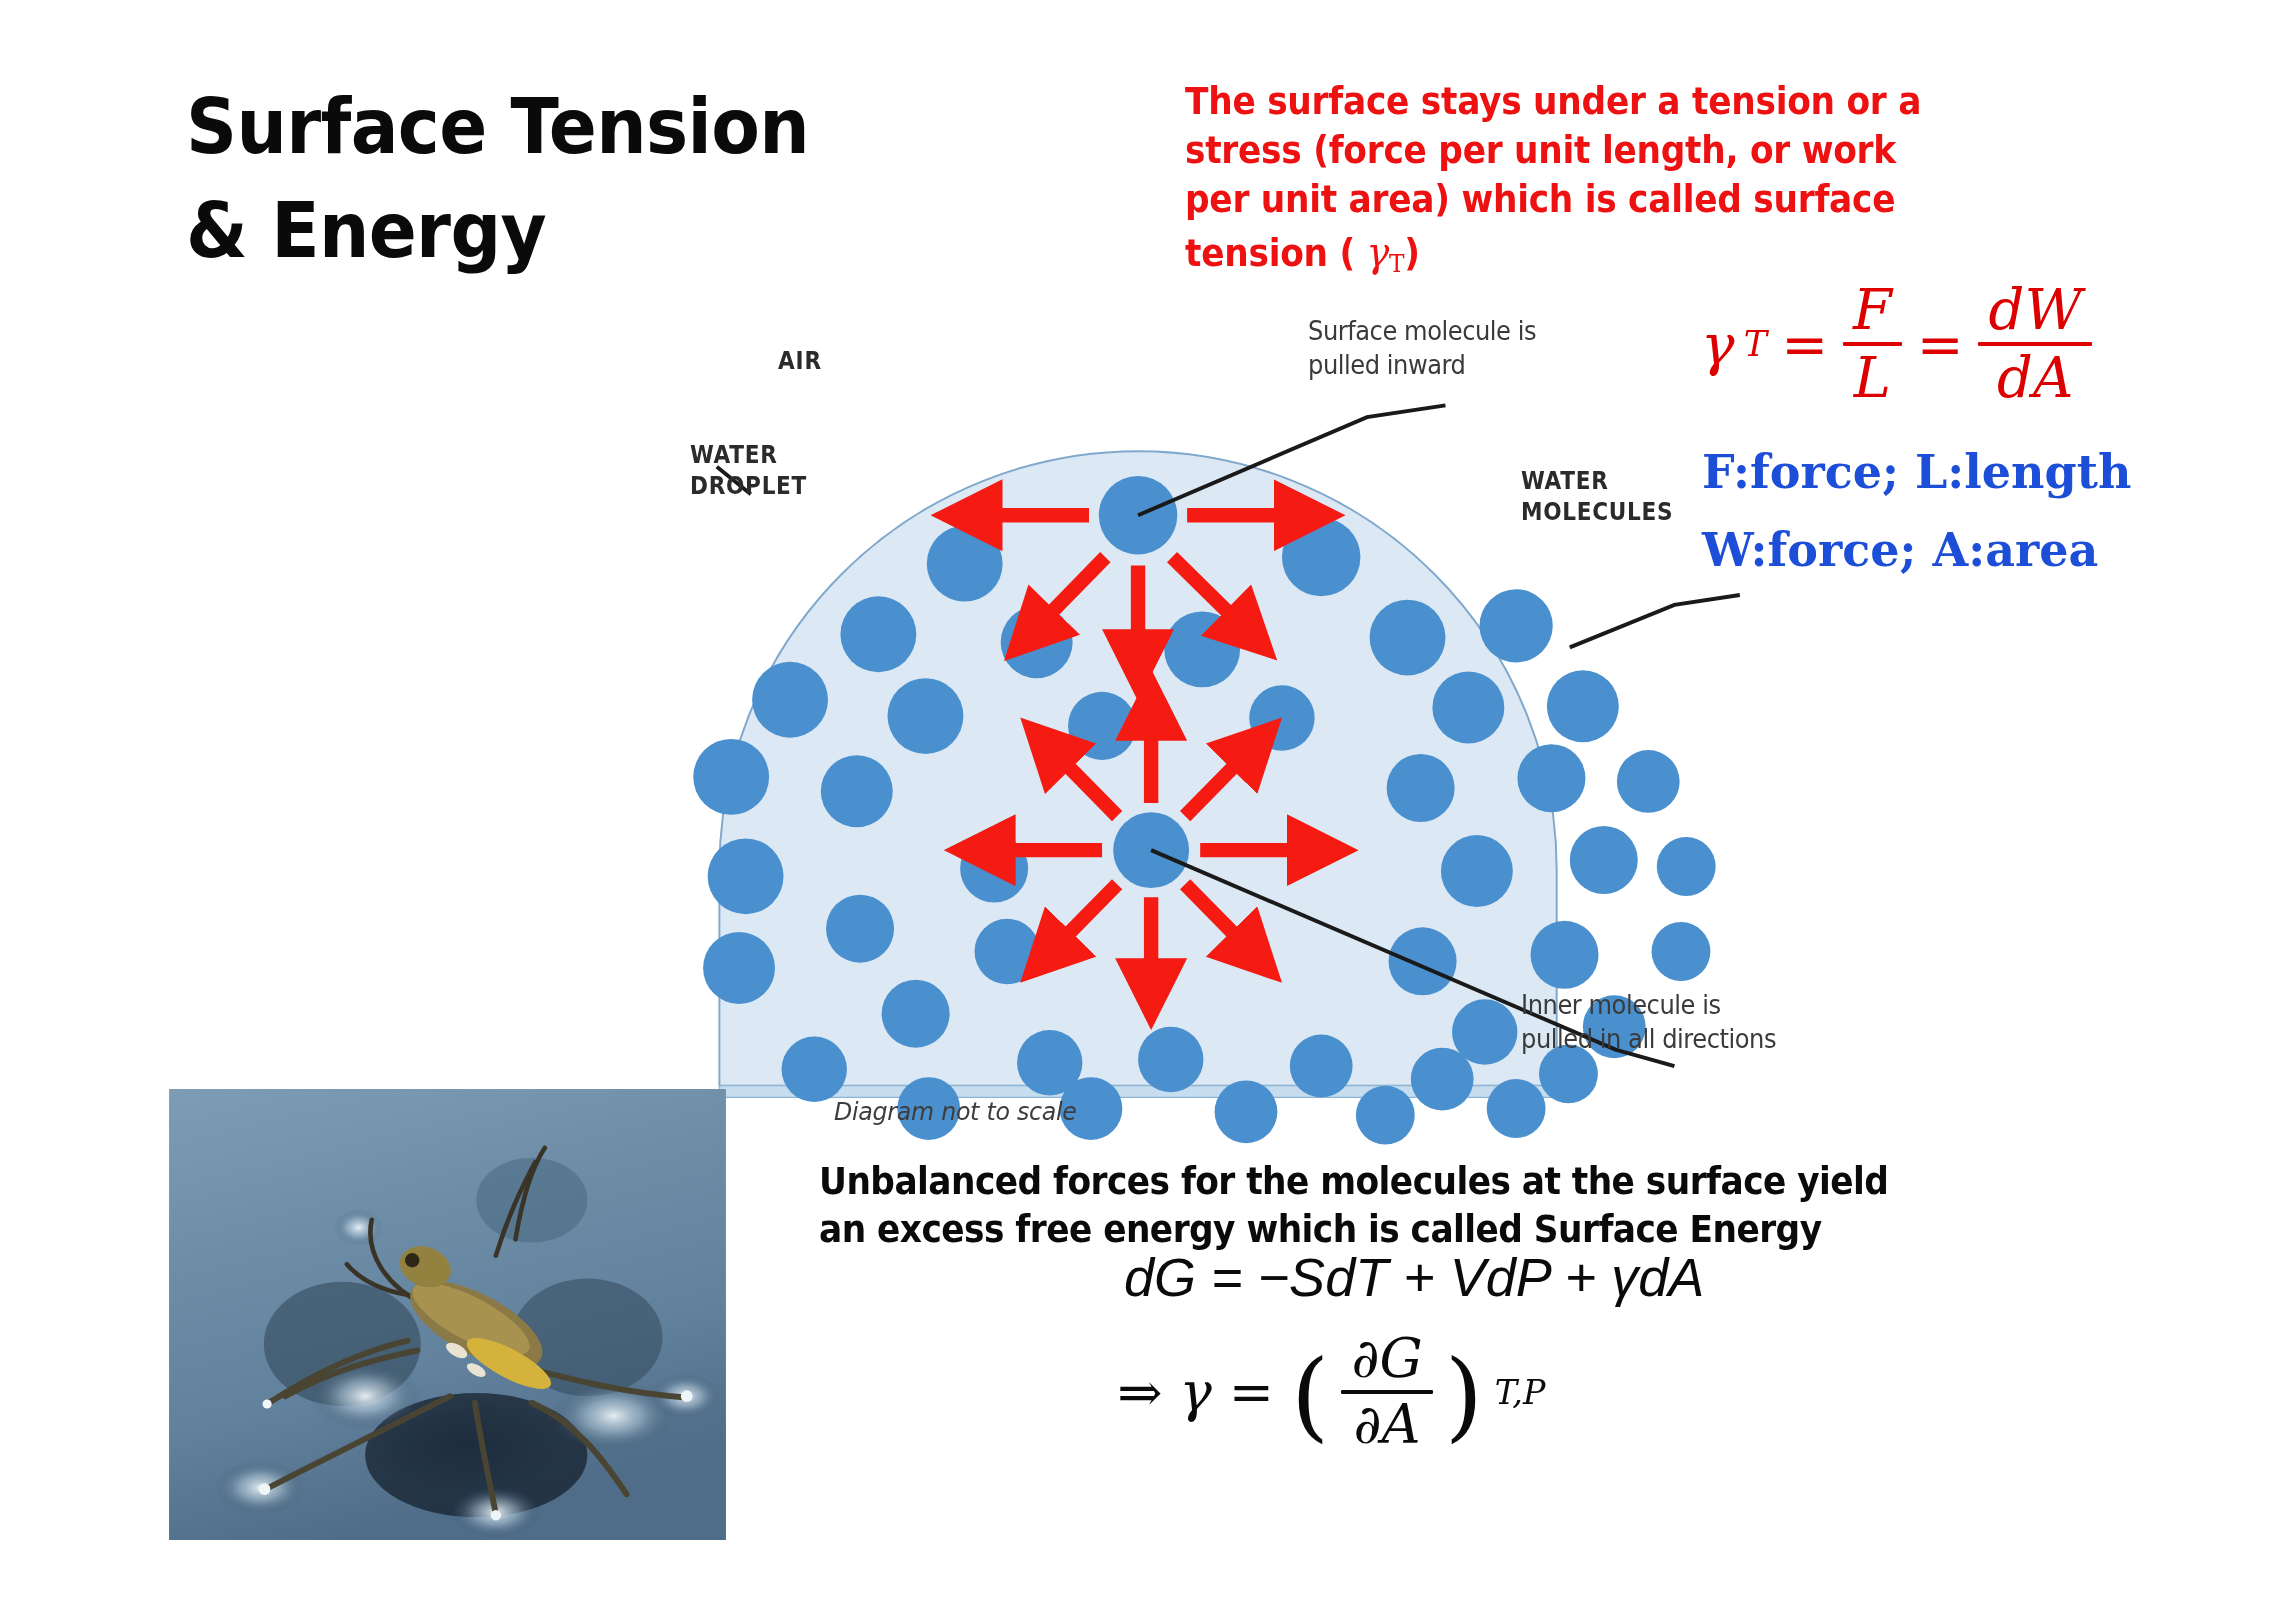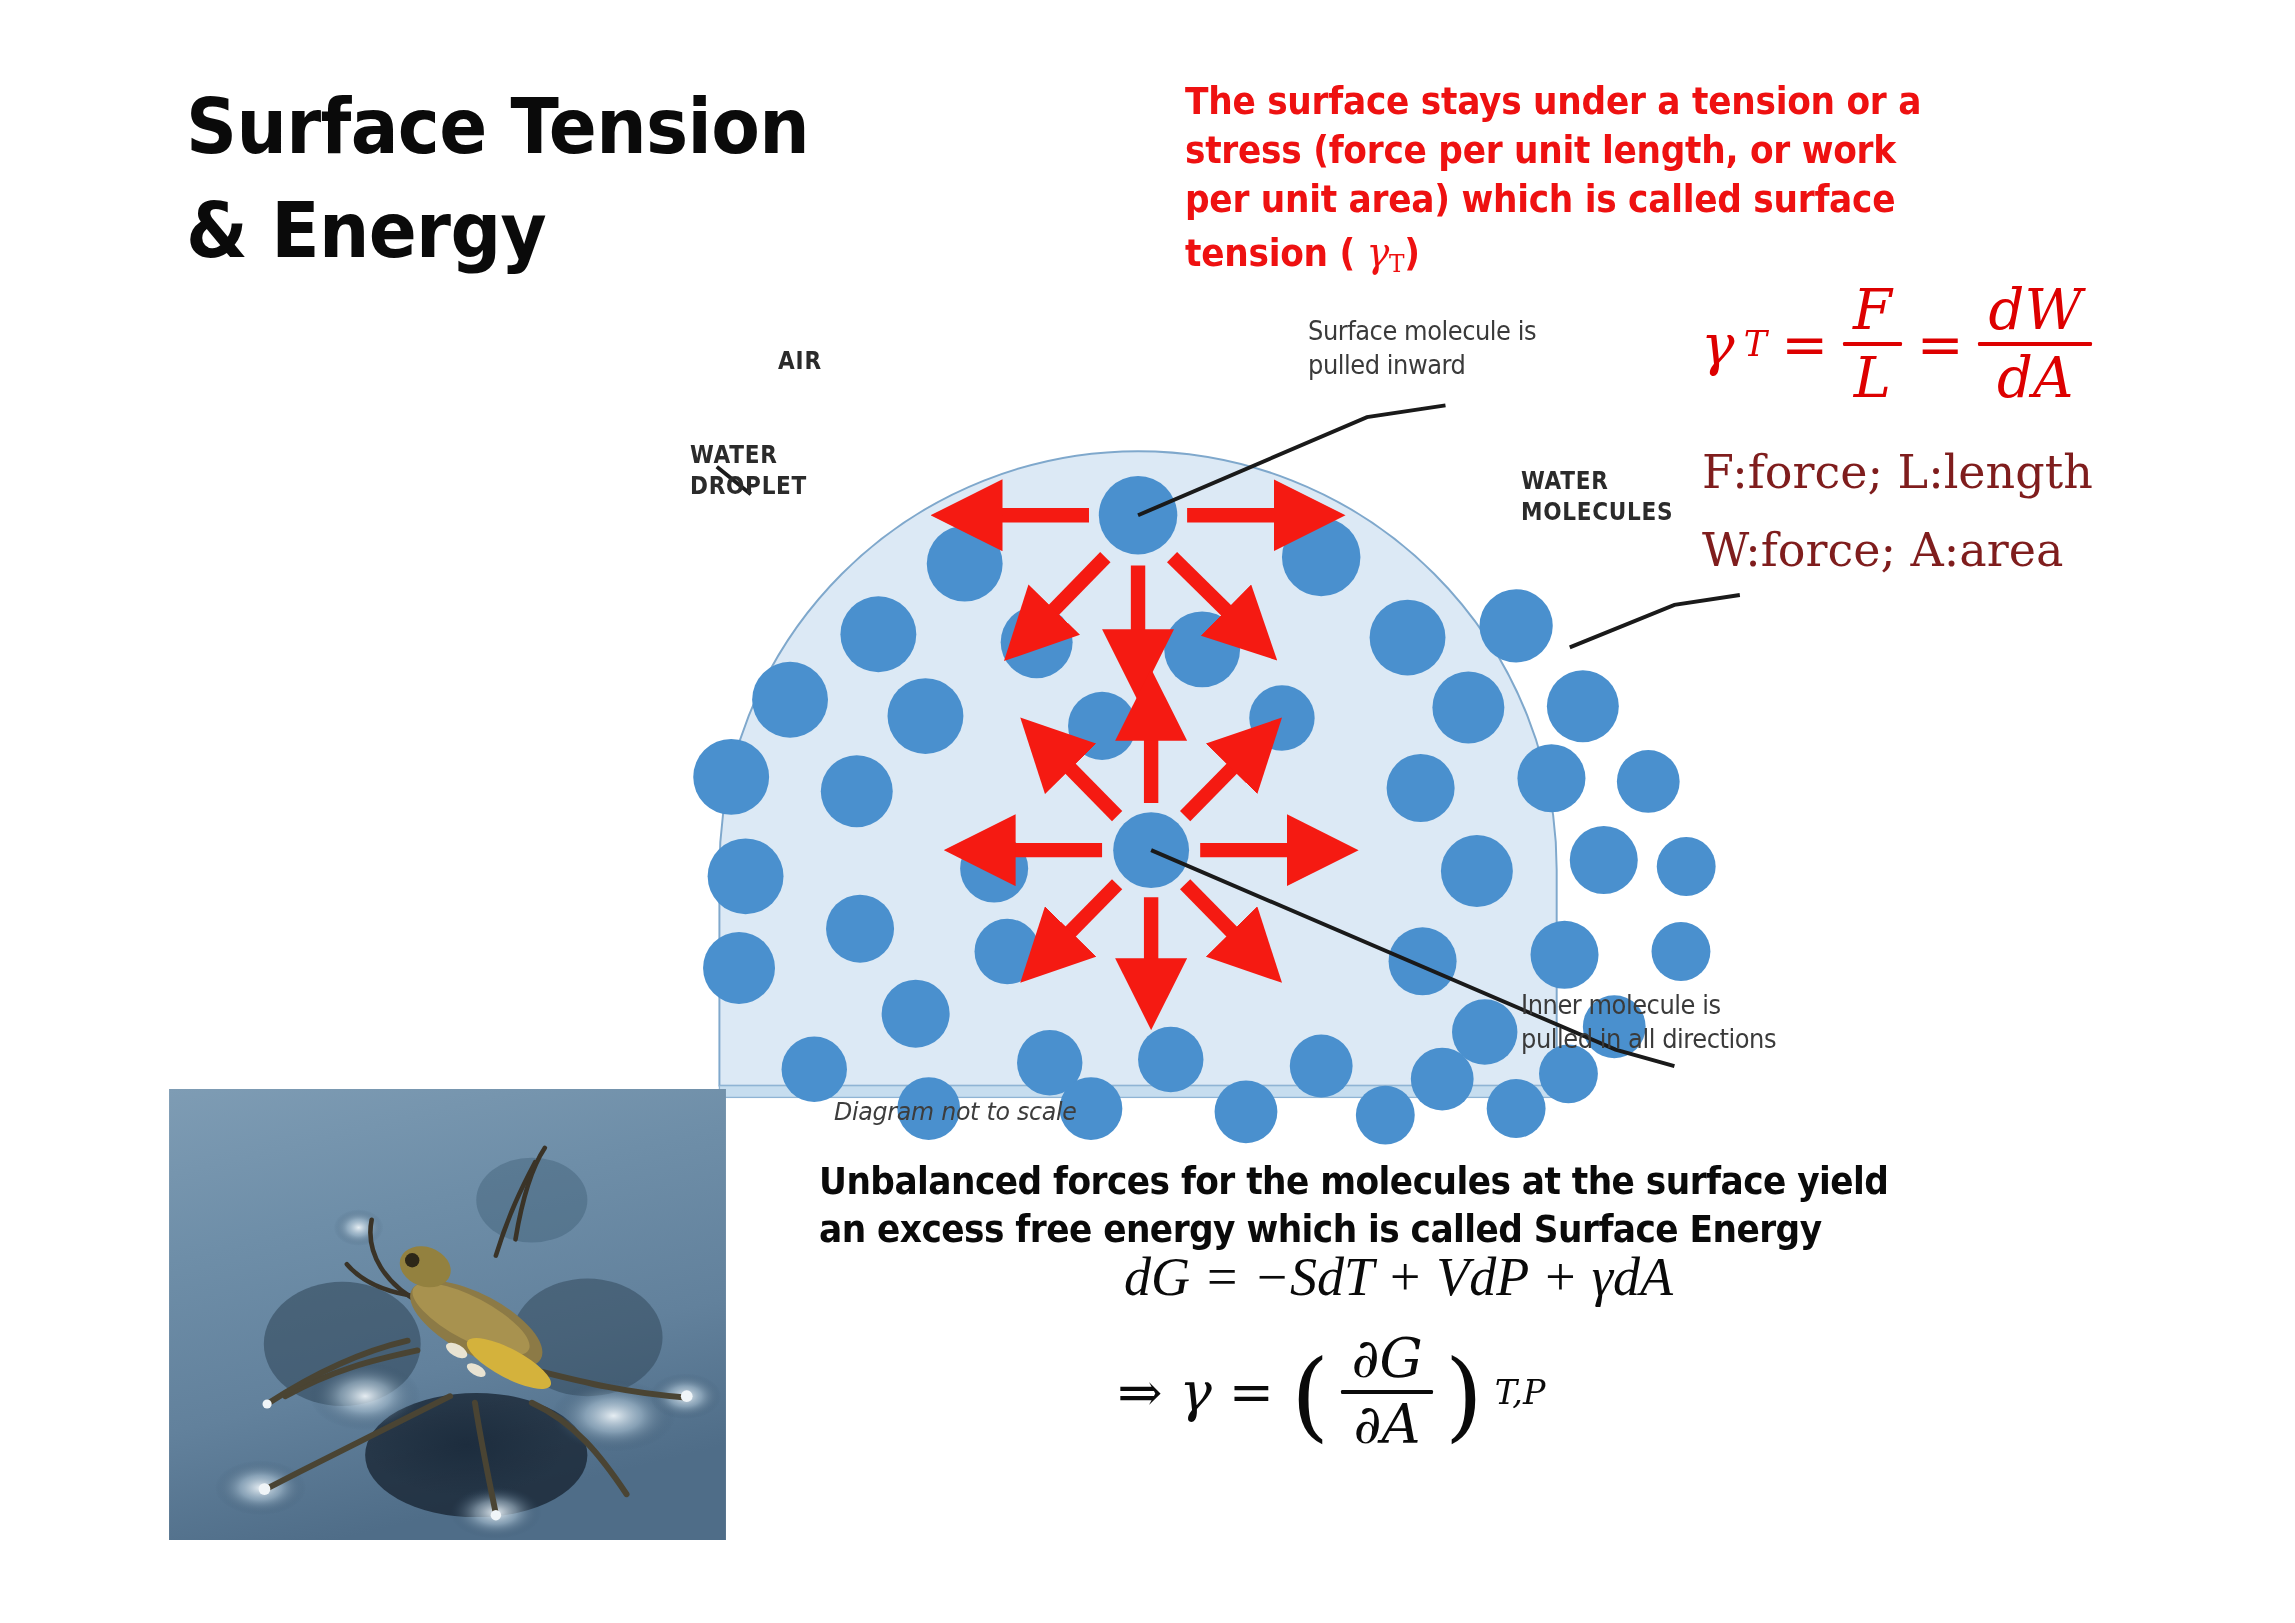--- a/index.html
+++ b/index.html
@@ -46,22 +46,22 @@
   .mi{font-family:"DejaVu Serif", serif; font-style:italic;}
   .mo{font-family:"DejaVu Serif", serif; font-style:normal; padding:0 5.2px;}
   .frac{display:inline-flex;flex-direction:column;align-items:center;
         vertical-align:middle; line-height:1.05;}
   .frac .num{padding:0 10.5px 2.6px;}
   .frac .den{padding:2.6px 10.5px 0;}
   .frac .bar{width:100%;height:3.9px;background:currentColor;border-radius:1.3px;}
   .sub-it{font-size:.62em;vertical-align:-.35em;font-style:italic;}
 
   #legend-line-1, #legend-line-2{
-    left:1702px; color:#7f1d1d;
-    font-family:"DejaVu Serif", serif; font-size:46px; white-space:nowrap;
+    left:1702px; color:#1d4ed8;
+    font-family:"DejaVu Serif", serif; font-size:46px; white-space:nowrap;font-weight:bold;
   }
   #legend-line-1{top:445px;}
   #legend-line-2{top:523px;}
 
   
   #droplet-figure{left:654px; top:307px; width:1112px; height:877px;}
 
   #air-label{left:778px; top:347px; font-size:24px; font-weight:700;
              letter-spacing:1px; color:#2b2b2b; transform:scaleX(.9);
              transform-origin:left top;}
@@ -90,21 +90,21 @@
   
   #energy-paragraph{
     left:819px; top:1158px; width:1315px;
     font-family:"DejaVu Sans", sans-serif;
     font-weight:700; font-size:37px; line-height:1.30;
     color:#0a0a0a; letter-spacing:-0.6px;
     transform:scaleX(.93); transform-origin:left top;
   }
 
   #dg-equation{left:1124px; top:1246px; color:#0a0a0a;
-     font-family:Liberation Serif, serif; font-size:54px; white-space:nowrap;}
+     font-family:Liberation Sans, sans-serif; font-size:54px; white-space:nowrap;}
   #gamma-partial-equation{left:1112px; top:1331px; color:#0a0a0a;
      font-family:"DejaVu Serif", serif; font-size:54px;
      display:flex; align-items:center; gap:11.8px;}
   #gamma-partial-equation .paren{font-size:98px; font-style:normal;
      line-height:0; position:relative; top:2.6px;}
 </style>
 </head>
 <body>
 
 <div class="abs" id="slide-title">Surface Tension

